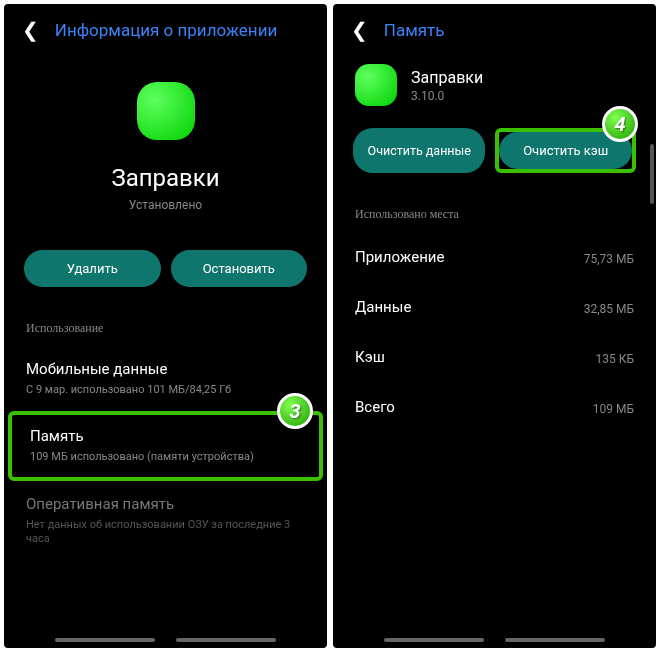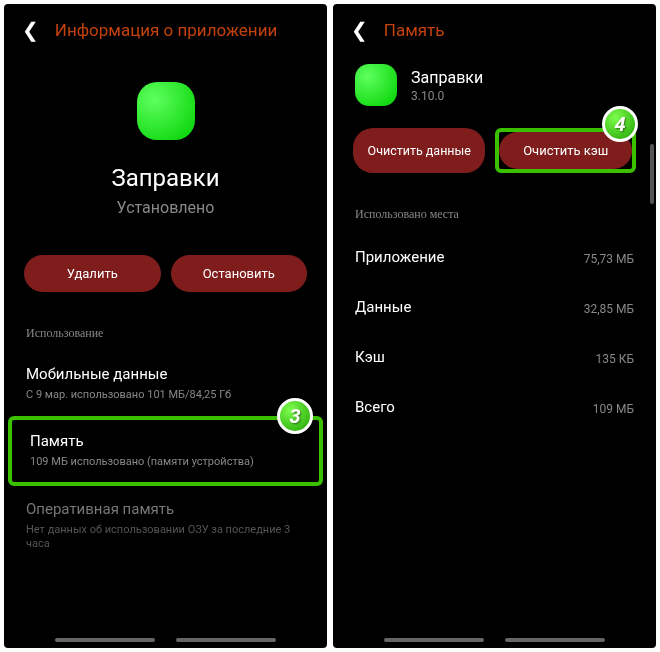--- a/index.html
+++ b/index.html
@@ -1,28 +1,28 @@
 <!DOCTYPE html>
 <html><head>
 <meta charset="utf-8">
 <style>
   * { margin: 0; padding: 0; box-sizing: border-box; font-family: -apple-system, BlinkMacSystemFont, "Segoe UI", Roboto, sans-serif; }
   body { background: #fff; width: 660px; height: 652px; overflow: hidden; }
   .container { display: flex; gap: 6px; padding: 4px; }
   .screen { width: 324px; height: 644px; background: #000; border-radius: 4px; overflow: hidden; position: relative; }
   .header { display: flex; align-items: center; padding: 14px 18px 10px; gap: 16px; }
   .back-btn { color: #fff; font-size: 20px; cursor: pointer; }
-  .header-title { color: #c2410c; font-size: 17px; font-weight: 400; }
+  .header-title { color: #3b82f6; font-size: 17px; font-weight: 400; }
   .app-hero { display: flex; flex-direction: column; align-items: center; padding: 30px 0 20px; }
   .app-icon { width: 58px; height: 58px; background: radial-gradient(circle at 30% 30%, #5eff5e, #00d000); border-radius: 20px; }
   .app-icon.small { width: 42px; height: 42px; border-radius: 14px; }
   .app-name { color: #fff; font-size: 24px; margin-top: 24px; }
-  .app-status { color: #888; font-size: 16px; margin-top: 6px; }
+  .app-status { color: #888; font-size: 12px; margin-top: 6px; }
   .btn-row { display: flex; gap: 10px; padding: 18px 20px; }
-  .pill-btn { flex: 1; background: #7f1d1d; color: #fff; border: none; border-radius: 20px; padding: 11px 8px; font-size: 13px; cursor: pointer; text-align: center; }
+  .pill-btn { flex: 1; background: #0f766e; color: #fff; border: none; border-radius: 20px; padding: 11px 8px; font-size: 13px; cursor: pointer; text-align: center; }
   .section-label { color: #888; font-size: 12px; padding: 16px 22px 10px; font-family: Liberation Serif, serif; }
   .list-item { padding: 14px 22px; cursor: pointer; }
   .item-title { color: #fff; font-size: 15px; }
   .item-sub { color: #888; font-size: 11px; margin-top: 5px; line-height: 1.3; }
   .item-sub.dim { color: #555; }
   .highlight-memory { border: 4px solid #3bc000; border-radius: 6px; margin: 0 4px; position: relative; }
   .highlight-cache { border: 4px solid #3bc000; border-radius: 6px; position: relative; flex: 1.1; }
   .badge { position: absolute; width: 36px; height: 36px; border-radius: 50%; background: radial-gradient(circle at 35% 30%, #7fff4f, #1ea000); border: 3px solid #fff; display: flex; align-items: center; justify-content: center; color: #fff; font-size: 20px; font-weight: bold; font-style: italic; text-shadow: 1px 1px 2px rgba(0,0,0,0.5); }
   .badge.b3 { top: -22px; right: 6px; }
   .badge.b4 { top: -26px; right: -6px; }

